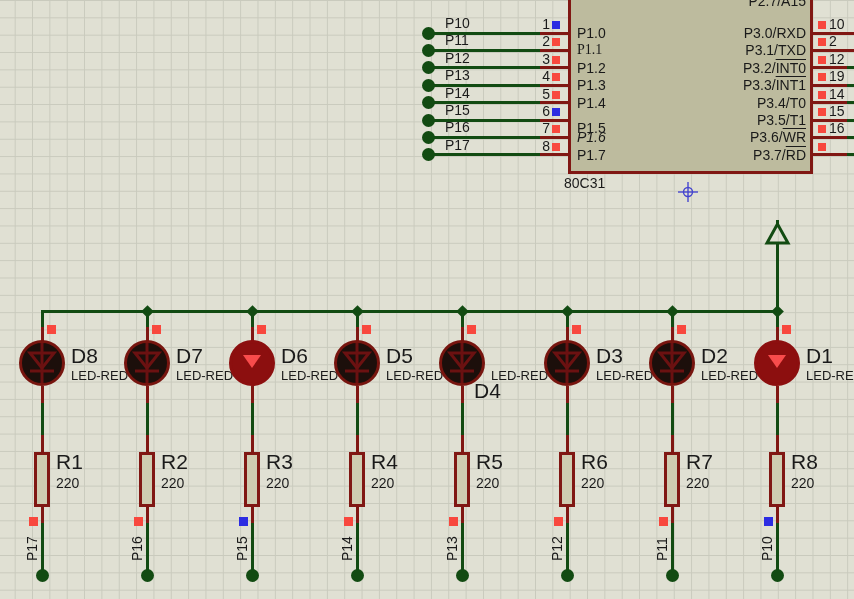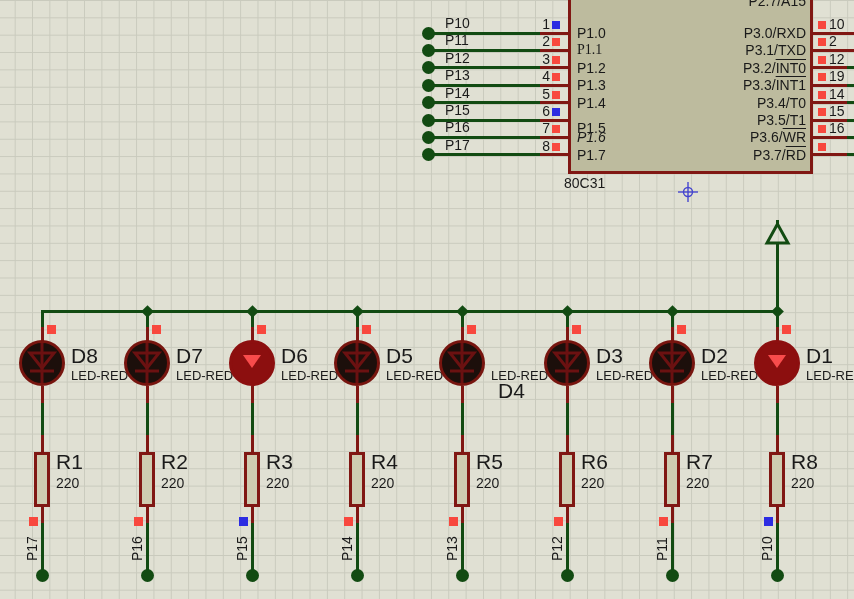--- a/index.html
+++ b/index.html
@@ -314,21 +314,21 @@
     <span class="stub s-top" style="left: 460.5px; top: 327px; width: 3px; height: 14px;"></span>
     <span class="sq sq9 sq-top" style="left: 467px; top: 325px; background: rgb(248, 72, 62);"></span>
     <span class="led unlit" style="left: 439px; top: 340px;">
       <svg class="g-unlit" width="40" height="40">
         <line x1="20" y1="0" x2="20" y2="40" stroke="var(--led-unlit-glyph)" stroke-width="3"></line>
         <polygon points="8,10 32,10 20,25" fill="none" stroke="var(--led-unlit-glyph)" stroke-width="3"></polygon>
         <line x1="8" y1="28" x2="32" y2="28" stroke="var(--led-unlit-glyph)" stroke-width="3"></line>
       </svg>
 
     </span>
-    <span class="ref" style="left: 498px; top: 345px; margin-top: 35px;">D4</span>
+    <span class="ref" style="left: 474px; top: 345px; margin-top: 35px;">D4</span>
     <span class="val" style="left: 491px; top: 368px;">LED-RED</span>
     <span class="stub s-1" style="left: 460.5px; top: 386px; width: 3px; height: 17px;"></span>
     <span class="wire w-mid" style="left: 460.5px; top: 403px; width: 3px; height: 32px;"></span>
     <span class="stub s-2" style="left: 460.5px; top: 435px; width: 3px; height: 17px;"></span>
     <span class="res" style="left: 454px; top: 452px;"></span>
     <span class="ref" style="left: 476px; top: 451px;">R5</span>
     <span class="val v14" style="left: 476px; top: 476px; font-size: 14px;">220</span>
     <span class="stub s-3" style="left: 460.5px; top: 507px; width: 3px; height: 16px;"></span>
     <span class="sq sq9 sq-bot" style="left: 449px; top: 517px; background: rgb(248, 72, 62);"></span>
     <span class="vlabel" style="left: 445px; top: 561px;">P13</span>

